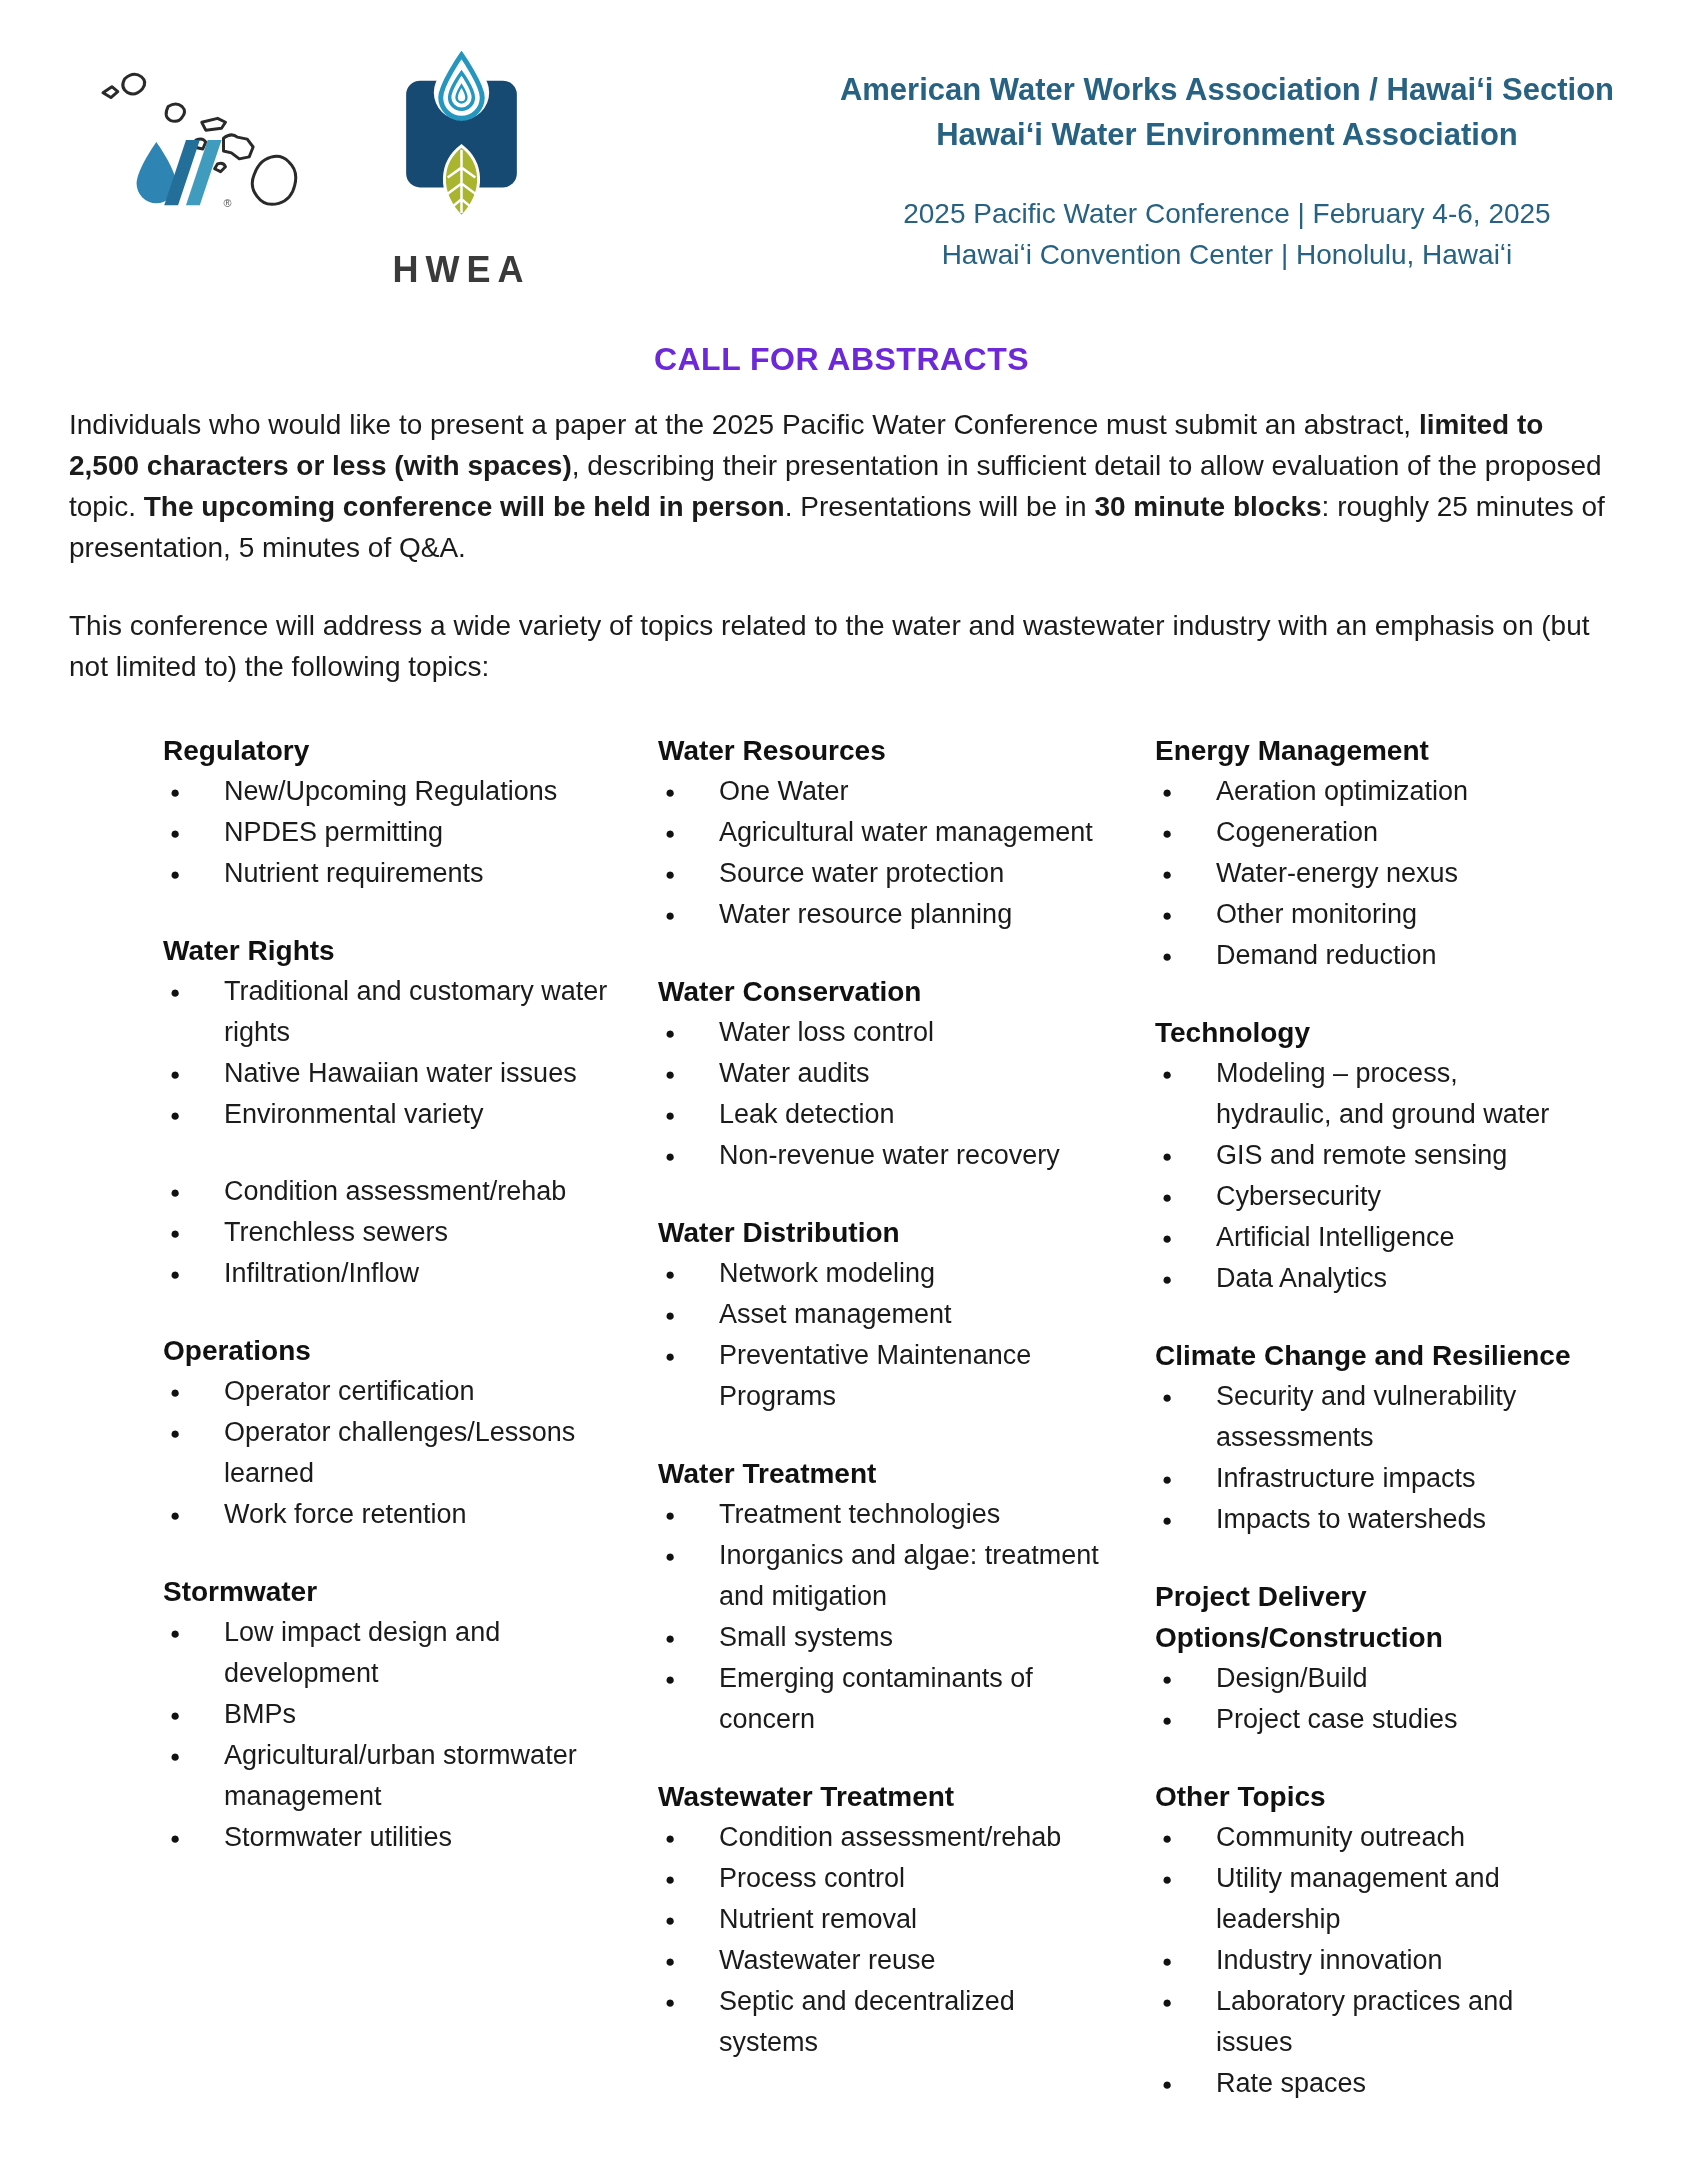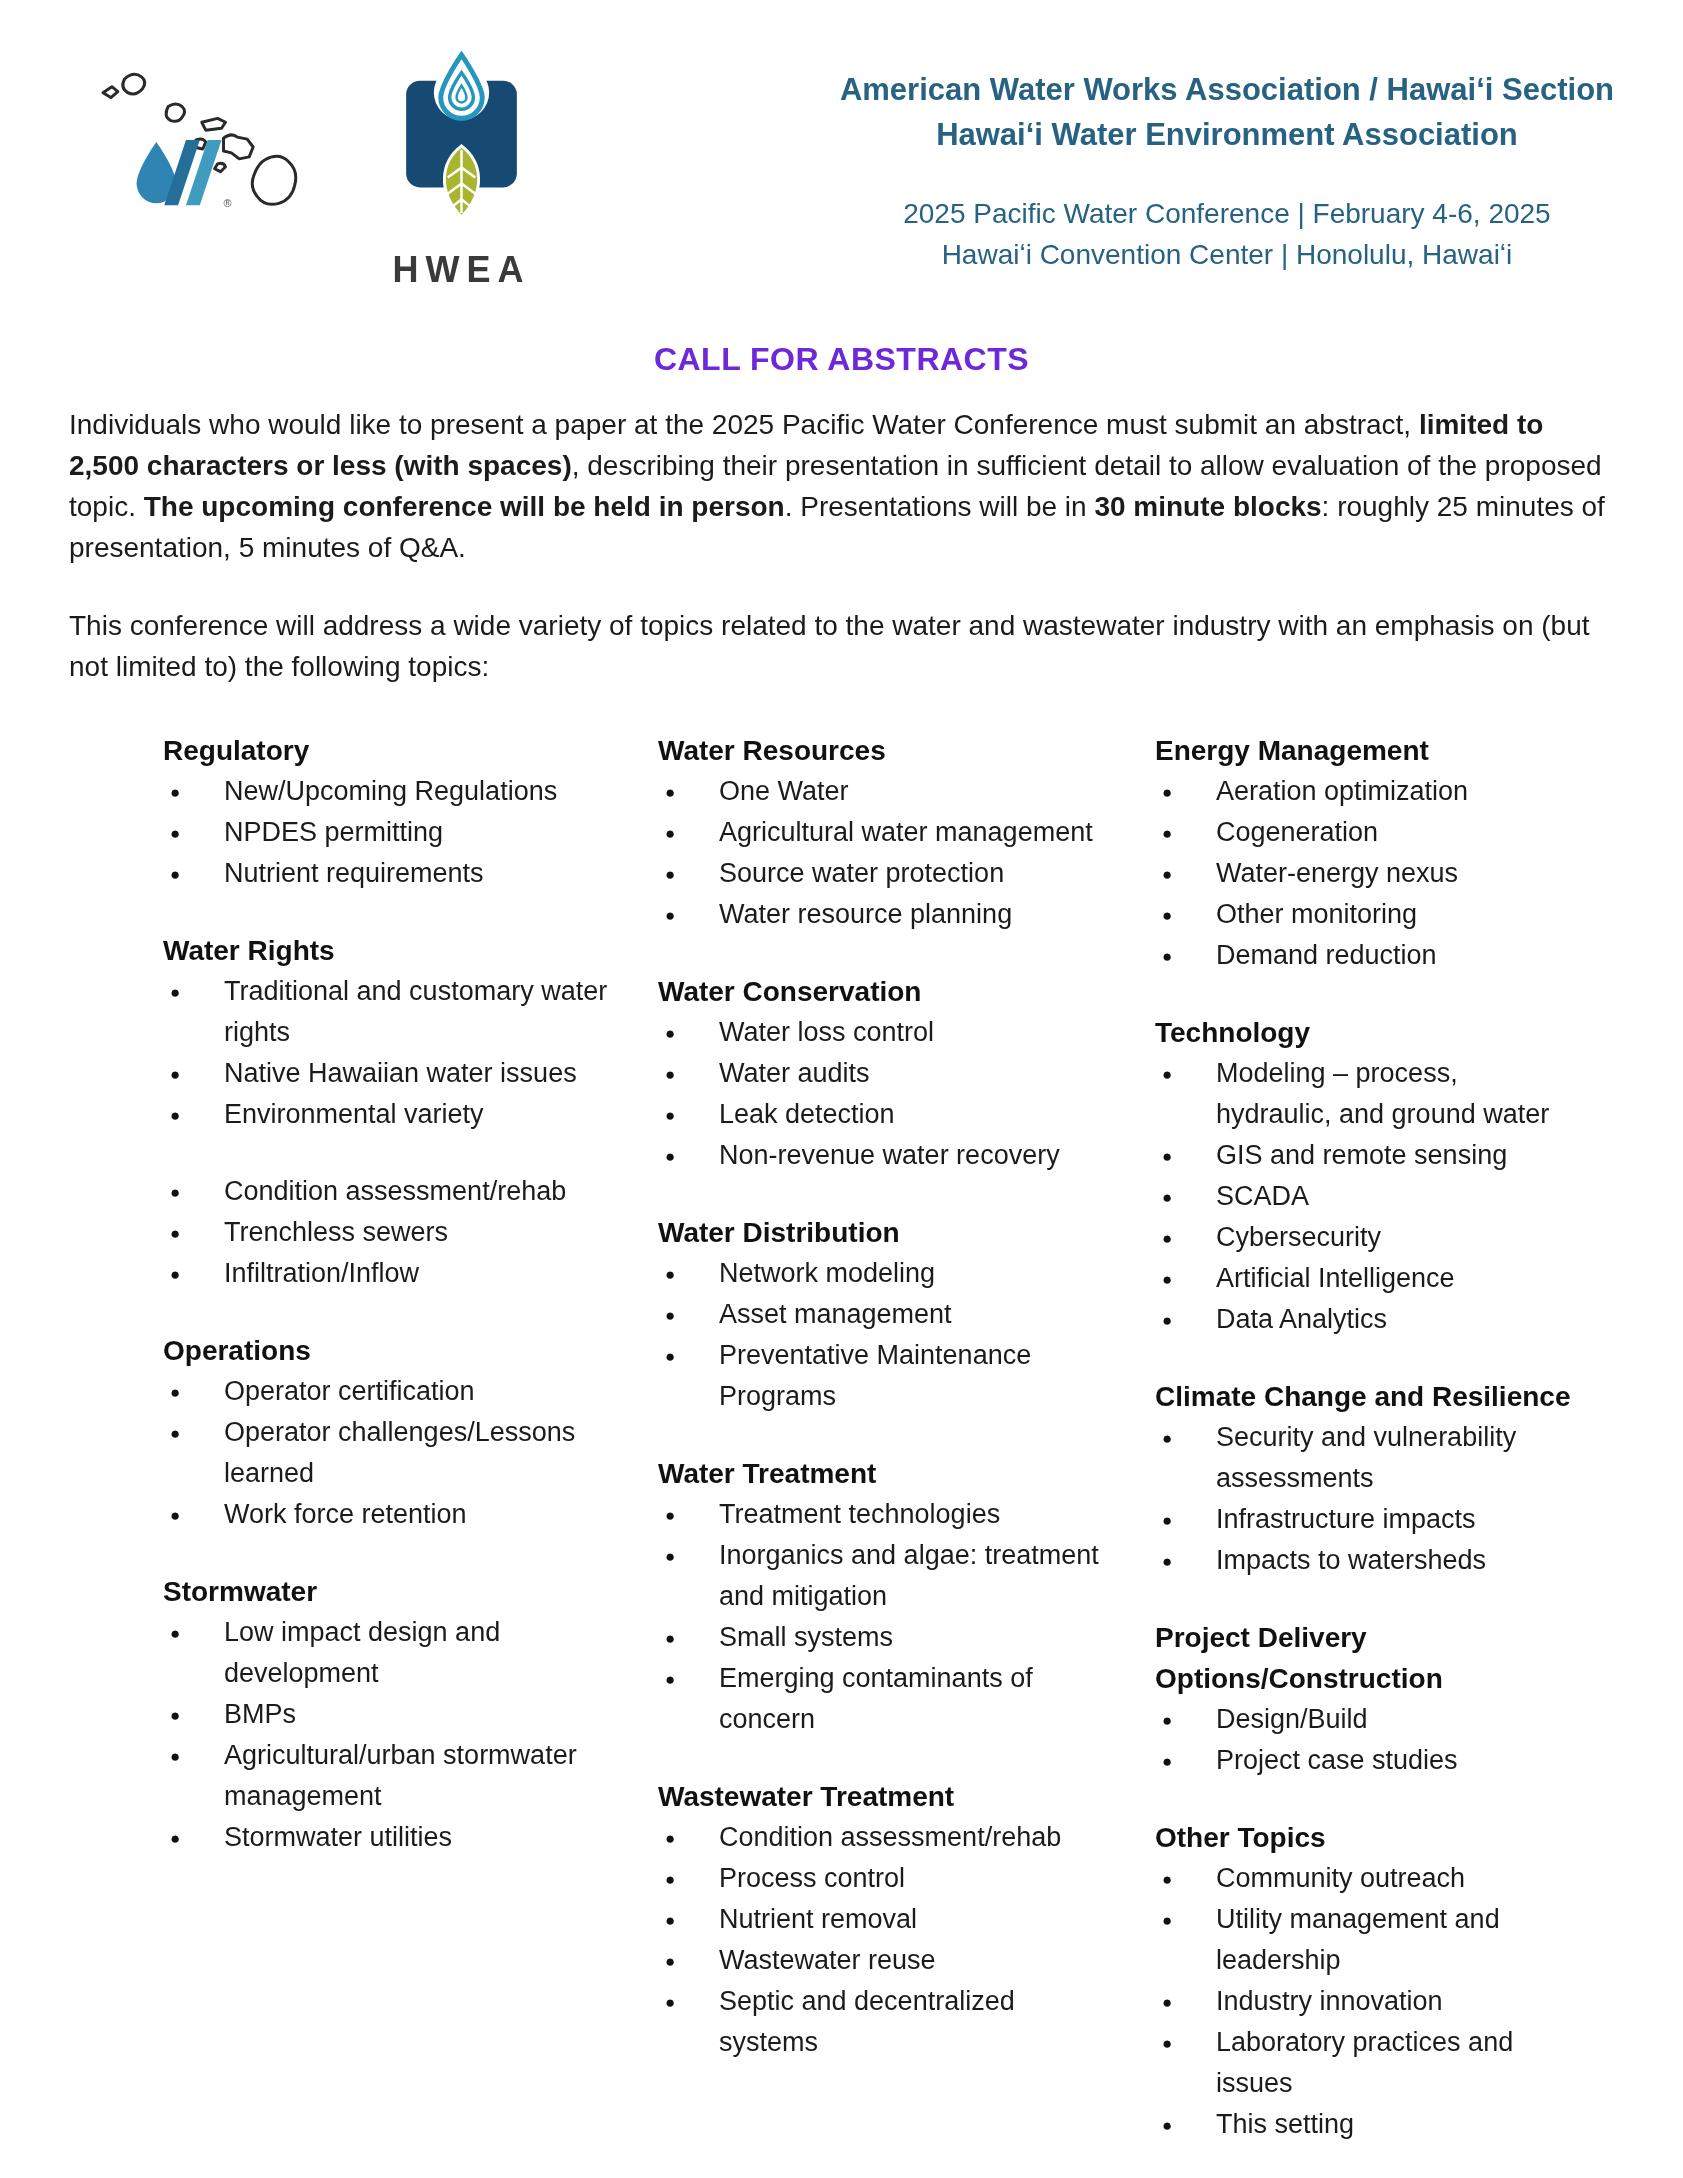--- a/index.html
+++ b/index.html
@@ -229,21 +229,20 @@
             <li>Water-energy nexus</li>
             <li>Other monitoring</li>
             <li>Demand reduction</li>
           </ul>
         </section>
         <section class="topic-section">
           <h2 class="topic-heading">Technology</h2>
           <ul class="topic-list">
             <li>Modeling – process, hydraulic, and ground water</li>
             <li>GIS and remote sensing</li>
-            <li>SCADA</li>
             <li>Cybersecurity</li>
             <li>Artificial Intelligence</li>
             <li>Data Analytics</li>
           </ul>
         </section>
         <section class="topic-section">
           <h2 class="topic-heading">Climate Change and Resilience</h2>
           <ul class="topic-list">
             <li>Security and vulnerability assessments</li>
             <li>Infrastructure impacts</li>
@@ -258,20 +257,20 @@
             <li>Project case studies</li>
           </ul>
         </section>
         <section class="topic-section">
           <h2 class="topic-heading">Other Topics</h2>
           <ul class="topic-list">
             <li>Community outreach</li>
             <li>Utility management and leadership</li>
             <li>Industry innovation</li>
             <li>Laboratory practices and issues</li>
-            <li>This setting</li>
+            <li>Rate spaces</li>
           </ul>
         </section>
       </div>
     </div>
 
 </div>
 
 
 </body></html>

